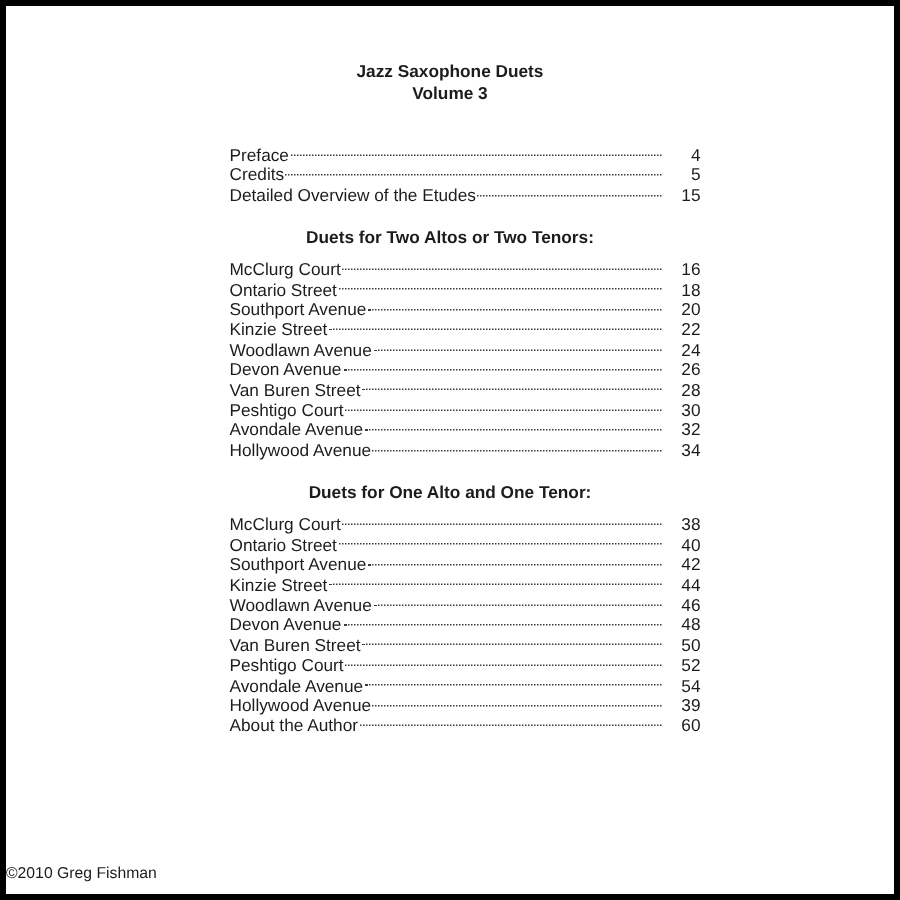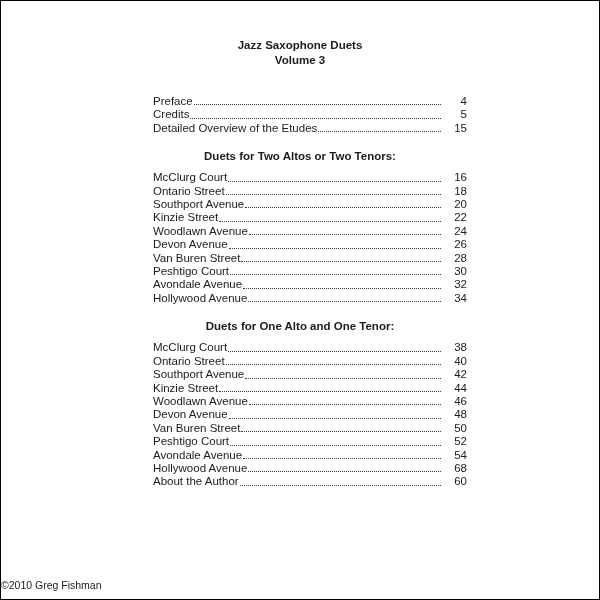--- a/index.html
+++ b/index.html
@@ -5,21 +5,21 @@
   html, body {
     margin: 0;
     padding: 0;
     background: #ffffff;
   }
   .page {
     position: relative;
     width: 600px;
     height: 600px;
     box-sizing: border-box;
-    border: 1px solid #000000;
+    border: 4px solid #000000;
     background: #ffffff;
     font-family: "Liberation Sans", sans-serif;
     color: #1c1c1c;
     overflow: hidden;
   }
   .titles {
     margin-top: 37px;
     text-align: center;
     font-weight: bold;
     font-size: 11.5px;
@@ -27,21 +27,21 @@
   }
   .content {
     width: 334px;
     margin: 0 auto;
   }
   .front-matter {
     margin-top: 27px;
   }
   .toc-row {
     display: flex;
-    align-items: flex-end;
+    align-items: center;
     font-size: 11.5px;
     line-height: 13.4px;
     padding-left: 20px;
   }
   .toc-label {
     white-space: nowrap;
   }
   .leader {
     flex: 1;
     min-width: 12px;
@@ -202,21 +202,21 @@
             <span class="toc-page">52</span>
           </div>
           <div class="toc-row">
             <span class="toc-label">Avondale Avenue</span>
             <span class="leader"></span>
             <span class="toc-page">54</span>
           </div>
           <div class="toc-row">
             <span class="toc-label">Hollywood Avenue</span>
             <span class="leader"></span>
-            <span class="toc-page">68</span>
+            <span class="toc-page">39</span>
           </div>
         </div>
     </div>
 
     <div class="toc-row about-row">
       <span class="toc-label">About the Author</span>
       <span class="leader"></span>
       <span class="toc-page">60</span>
     </div>
 

